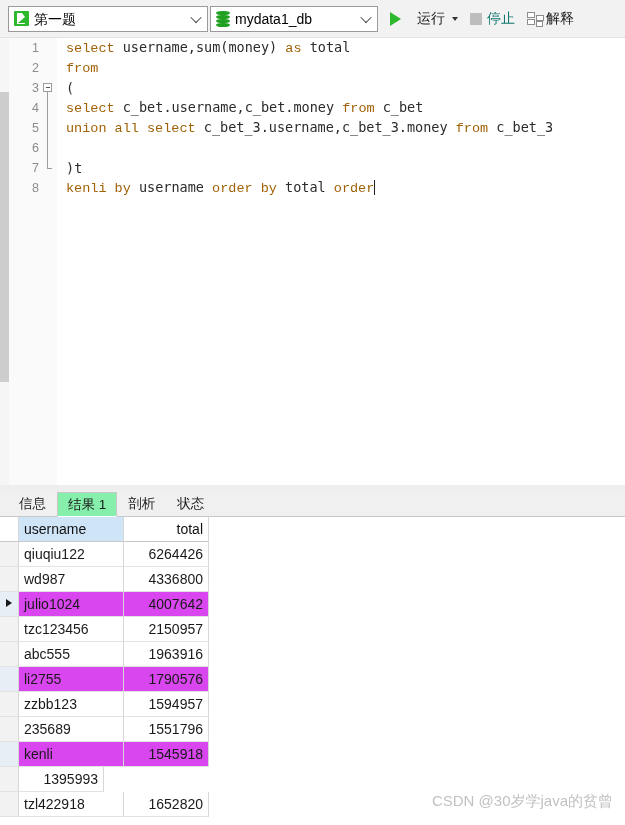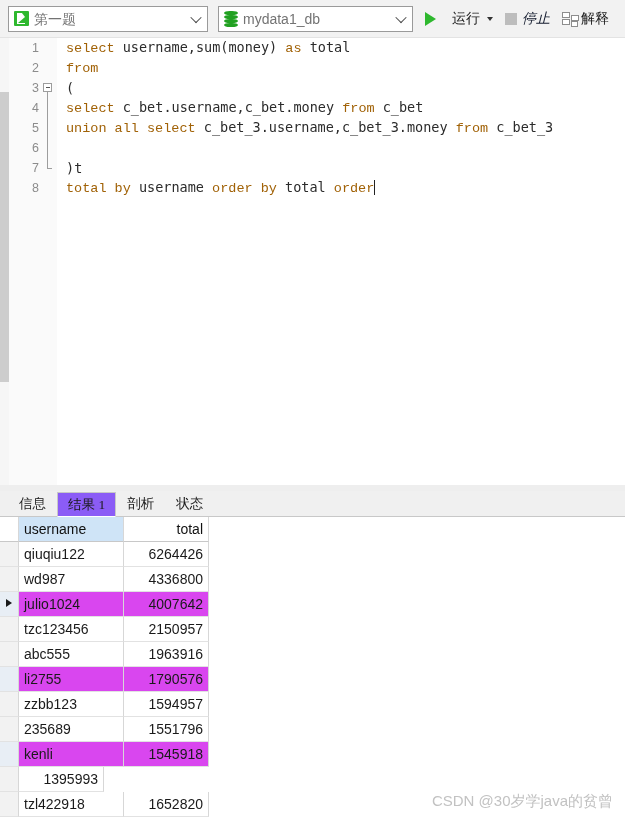--- a/index.html
+++ b/index.html
@@ -38,24 +38,24 @@
   }
   .combo {
     height: 26px;
     background: #ffffff;
     border: 1px solid #9a9a9a;
     display: flex;
     align-items: center;
     box-sizing: border-box;
     padding: 0 0 0 5px;
     font-size: 14px;
-    color: #737373;
+    color: #000000;
   }
   .combo-query { width: 200px; }
-  .combo-db { width: 195px; margin-left: 10px; }
+  .combo-db { width: 168px; margin-left: 2px; }
   .combo-label {
     flex: 1;
     white-space: nowrap;
     overflow: hidden;
     margin-left: 5px;
     line-height: 24px;
   }
   .combo-arrow {
     width: 22px;
     height: 24px;
@@ -117,21 +117,21 @@
 
   .tb-btn {
     display: flex;
     align-items: center;
     height: 28px;
     margin-left: 12px;
     font-size: 14px;
     color: #1a1a1a;
     white-space: nowrap;
   }
-  .tb-btn.disabled { color: #0f172a; font-style: italic; }
+  .tb-btn.disabled { color: #0f766e; }
   .play-tri {
     width: 0; height: 0;
     border-left: 11px solid #2eb82e;
     border-top: 7px solid transparent;
     border-bottom: 7px solid transparent;
     margin-right: 5px;
     flex: 0 0 11px;
   }
   .caret-small {
     width: 0; height: 0;
@@ -309,24 +309,23 @@
   .tab {
     height: 25px;
     padding: 0 10px;
     display: flex;
     align-items: center;
     font-size: 13.5px;
     color: #1a1a1a;
     border: 1px solid transparent;
     box-sizing: border-box;
     white-space: nowrap;
-    font-family: Liberation Serif, serif;
   }
   .tab.active {
-    background: #8b5cf6;
+    background: #86efac;
     border: 1px solid #c8c8c8;
     border-bottom: 1px solid #ffffff;
     margin-bottom: -1px;
     font-weight: normal;
   }
 
   .grid {
     position: absolute;
     left: 0; top: 26px;
     width: 625px;
@@ -486,21 +485,21 @@
         <div class="line">
           <span class="lnum">7</span>
           <span class="fold">
             <span class="fold-end"></span>
           </span>
           <span class="ctext"><span>)t</span></span>
         </div>
         <div class="line">
           <span class="lnum">8</span>
           <span class="fold"></span>
-          <span class="ctext"><span class="kw">total by</span><span> username </span><span class="kw">order by</span><span> total </span><span class="kw">order</span><span class="caret-bar"></span></span>
+          <span class="ctext"><span class="kw">kenli by</span><span> username </span><span class="kw">order by</span><span> total </span><span class="kw">order</span><span class="caret-bar"></span></span>
         </div>
       </div>
   </div>
 
   <div class="splitter" style="top:485px;"></div>
 
   <div class="result-panel">
 
     <div class="tabs" id="result-tabs">
         <div class="tab">

